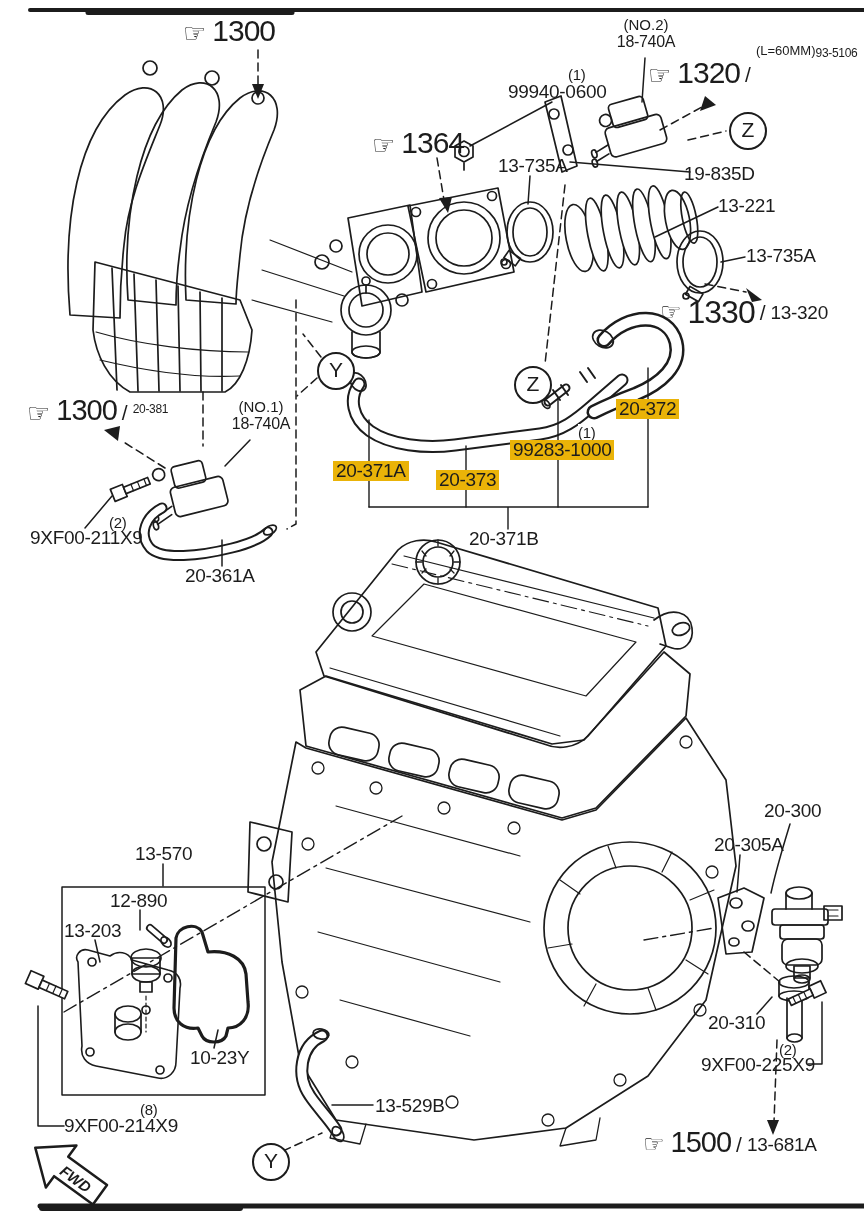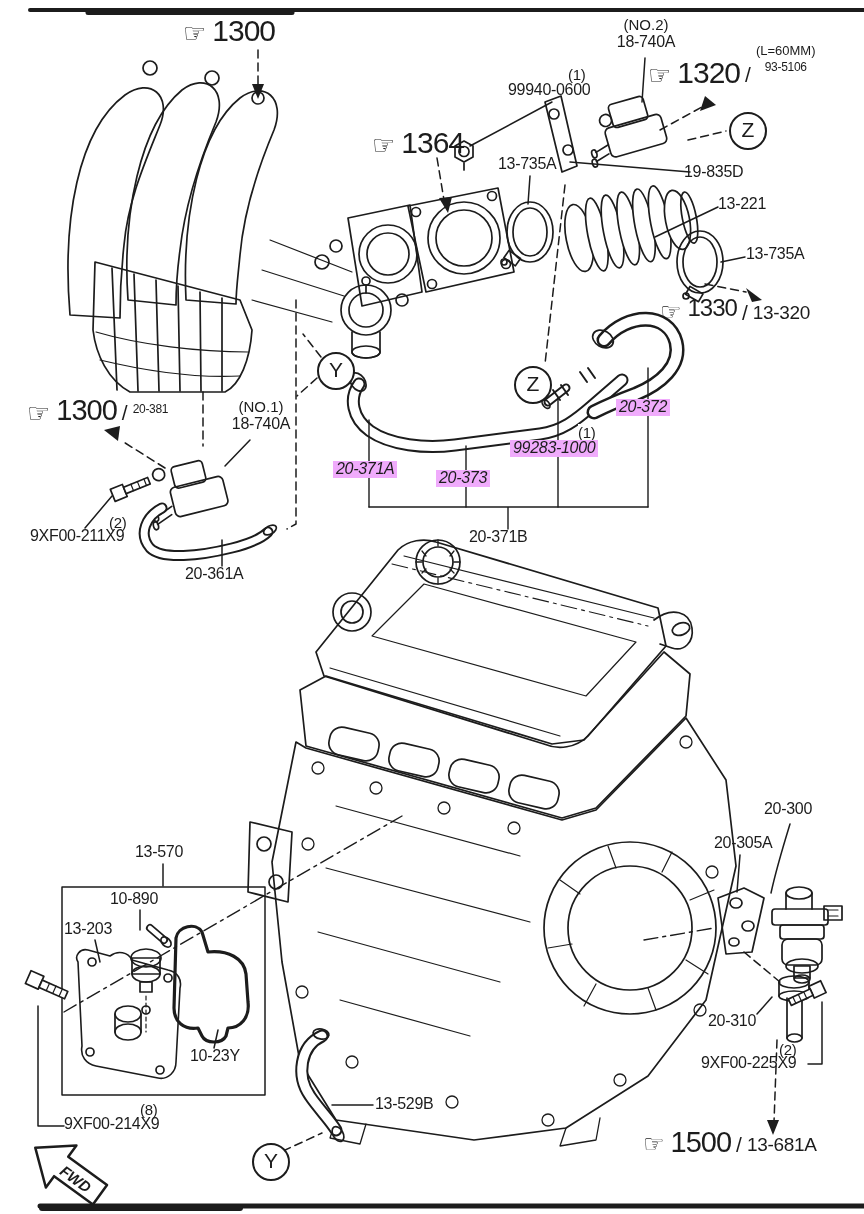--- a/index.html
+++ b/index.html
@@ -1,30 +1,30 @@
 <!DOCTYPE html>
 <html><head>
 <meta charset="utf-8">
 <style>
   html,body{margin:0;padding:0;background:#fff;}
   #page{position:relative;width:864px;height:1214px;background:#fff;overflow:hidden;
         font-family:"Liberation Sans",sans-serif;color:#1c1c1c;}
   #art{position:absolute;left:0;top:0;}
-  .lbl{position:absolute;font-size:16px;letter-spacing:-0.3px;white-space:nowrap;line-height:1.05;}
-  .lbl.bg{background:#f0abfc;padding:0 3px;font-style:italic;}
+  .lbl{position:absolute;font-size:19px;letter-spacing:-0.3px;white-space:nowrap;line-height:1.05;}
+  .lbl.bg{background:#eab308;padding:0 3px;}
   .qty{position:absolute;font-size:15px;letter-spacing:-0.3px;white-space:nowrap;}
   .stack{position:absolute;text-align:center;line-height:1.15;white-space:nowrap;}
   .stack .q{font-size:15px;display:block;}
   .stack .c{font-size:16px;display:block;letter-spacing:-0.3px;}
   .bigref{position:absolute;display:flex;align-items:flex-start;white-space:nowrap;}
   .bigref .hand{font-family:"DejaVu Sans",sans-serif;font-size:26px;line-height:1;margin-top:4px;}
   .bigref .num{font-size:30px;line-height:1;margin-left:6px;letter-spacing:-1px;text-align:center;}
   .bigref .slash{font-size:21px;line-height:1;margin:6px 0 0 5px;}
   .bigref .sub{font-size:12px;line-height:1;margin:7px 0 0 5px;letter-spacing:-0.3px;}
-  .bigref .subcol{display:flex;flex-direction:column;align-items:center;margin:-14px 0 0 5px;}
+  .bigref .subcol{display:flex;align-items:center;margin:-14px 0 0 5px;}
   .bigref .note{font-size:13px;line-height:1;margin-bottom:4px;}
   .bigref .subcol .sub{margin:0;}
   .marker{position:absolute;width:34px;height:34px;border:2px solid #1c1c1c;border-radius:50%;
           background:#fff;text-align:center;line-height:32px;font-size:21px;}
 </style>
 </head>
 <body>
 
 <div id="page">
 
@@ -340,21 +340,21 @@
   <span class="num">1320</span>
   <span class="slash">/</span>
   <span class="subcol">
     <span class="note">(L=60MM)</span>
     <span class="sub">93-5106</span>
   </span>
 </div>
 
 <div class="bigref" style="left:660px;top:296px">
   <span class="hand" style="font-size:24px">☞</span>
-  <span class="num" style="font-size:24px">1330</span>
+  <span class="num" style="font-size:32px">1330</span>
   <span class="slash">/</span>
   <span class="sub" style="font-size:19px">13-320</span>
 </div>
 
 <div class="bigref" style="left:27px;top:396px">
   <span class="hand">☞</span>
   <span class="num" style="font-size:29px">1300</span>
   <span class="slash">/</span>
   <span class="sub">20-381</span>
 </div>
@@ -389,21 +389,21 @@
 <span class="lbl bg" style="left:510px;top:440px">99283-1000</span>
 <span class="lbl bg" style="left:333px;top:461px">20-371A</span>
 <span class="lbl bg" style="left:436px;top:470px">20-373</span>
 
 <span class="qty" style="left:109px;top:514px">(2)</span>
 <span class="lbl" style="left:30px;top:528px">9XF00-211X9</span>
 <span class="lbl" style="left:185px;top:566px">20-361A</span>
 <span class="lbl" style="left:469px;top:529px">20-371B</span>
 
 <span class="lbl" style="left:135px;top:844px">13-570</span>
-<span class="lbl" style="left:110px;top:891px">10-890</span>
+<span class="lbl" style="left:110px;top:891px">12-890</span>
 <span class="lbl" style="left:64px;top:921px">13-203</span>
 <span class="lbl" style="left:190px;top:1048px">10-23Y</span>
 <span class="qty" style="left:140px;top:1101px">(8)</span>
 <span class="lbl" style="left:64px;top:1116px">9XF00-214X9</span>
 <span class="lbl" style="left:375px;top:1096px">13-529B</span>
 
 <span class="lbl" style="left:764px;top:801px">20-300</span>
 <span class="lbl" style="left:714px;top:835px">20-305A</span>
 <span class="lbl" style="left:708px;top:1013px">20-310</span>
 <span class="qty" style="left:779px;top:1041px">(2)</span>

